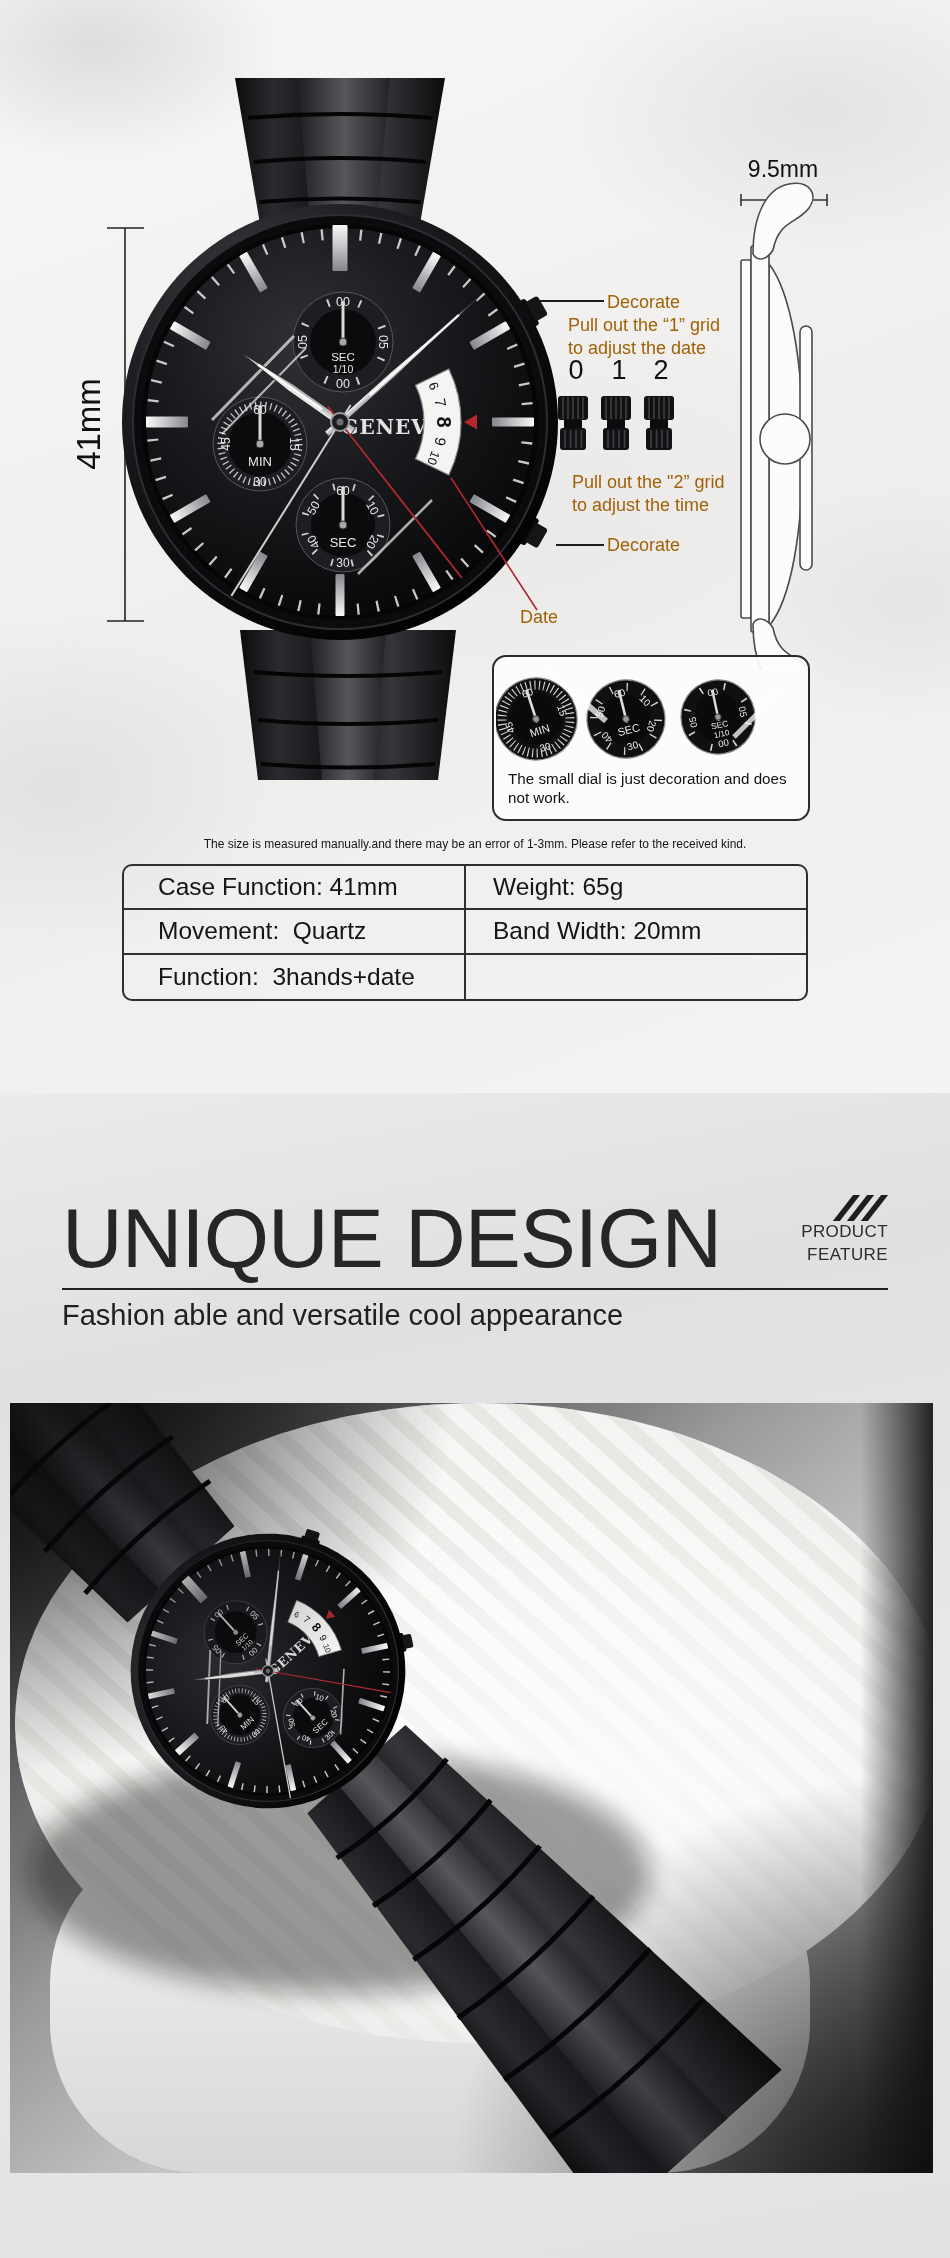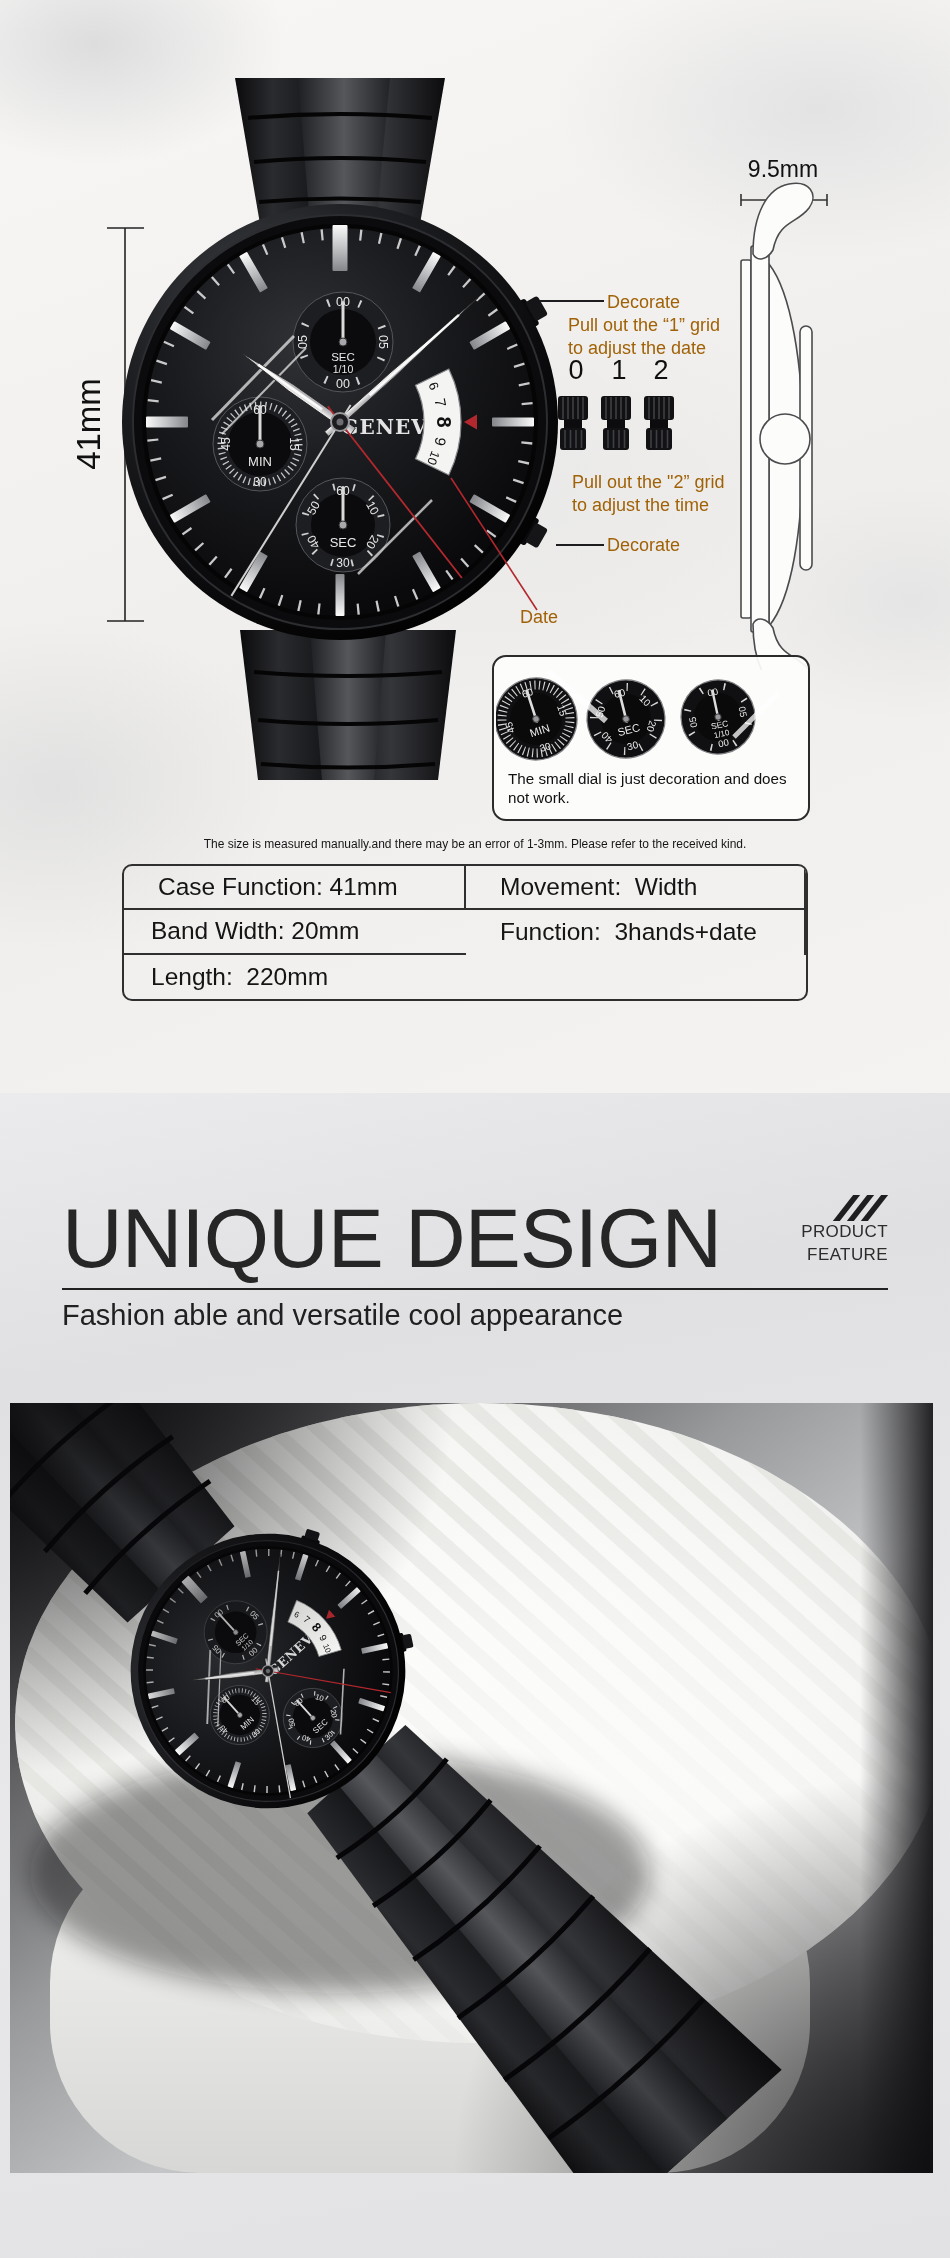--- a/index.html
+++ b/index.html
@@ -480,24 +480,24 @@
     <div id="inset-note" class="abs">
       <div>The small dial is just decoration and does</div>
       <div>not work.</div>
     </div>
   </div>
 
   <div id="disclaimer" class="abs">The size is measured manually.and there may be an error of 1-3mm. Please refer to the received kind.</div>
 
   <div id="spec-table" class="abs">
     <div class="cell c1 rb">Case Function: 41mm</div>
-    <div class="cell c1 rb">Movement:  Width</div>
+    <div class="cell c2 rb">Weight: 65g</div>
+    <div class="cell c1 rb">Movement:  Quartz</div>
     <div class="cell c2 rb">Band Width: 20mm</div>
     <div class="cell c1">Function:  3hands+date</div>
-    <div class="cell c2">Length:  220mm</div>
   </div>
 
   <div id="feature-bg" class="abs"></div>
 
   <div id="slashes" class="abs">
     <span class="slash"></span>
       <span class="slash"></span>
       <span class="slash"></span>
   </div>
 

